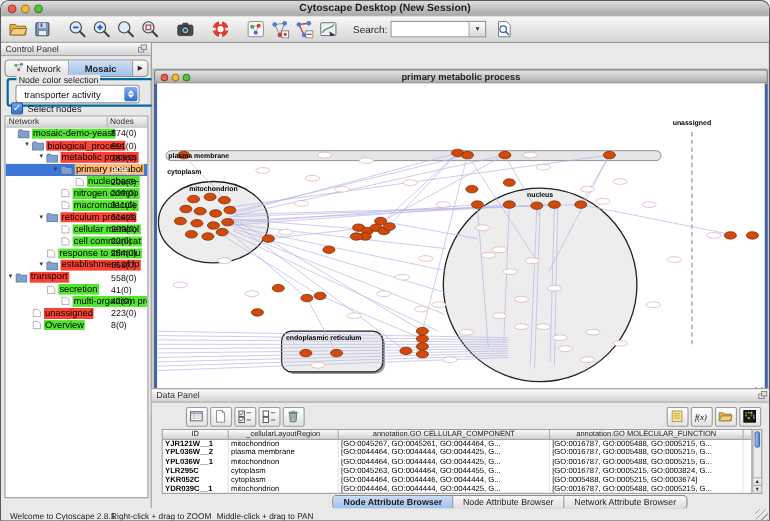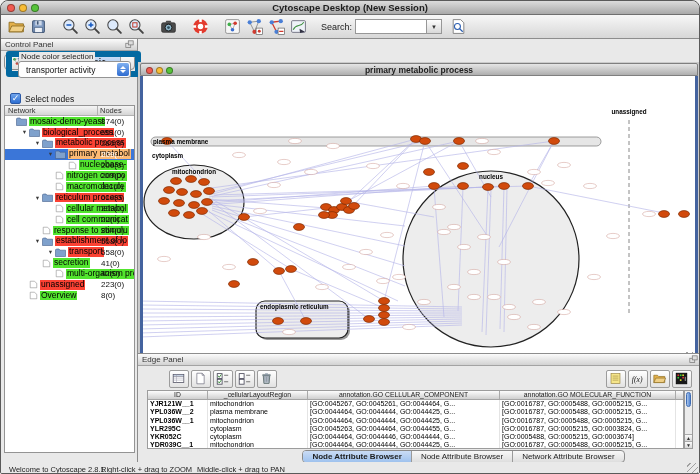--- a/index.html
+++ b/index.html
@@ -33,21 +33,21 @@
     font-size:8px;color:#333;padding-left:4px;line-height:11px;}
   .float-ic{position:absolute;right:3px;top:1px;}
   
   #control-panel{position:absolute;left:0;top:38px;width:137px;height:423px;background:#e9e9e9;
     border-right:1px solid #8d8d8d;}
   #cp-tabs{position:absolute;left:3px;top:15px;width:131px;height:16px;display:flex;
     border:1px solid #8d8d8d;border-radius:4px;overflow:hidden;background:linear-gradient(#fcfcfc,#e0e0e0);font-size:8.5px;}
   .seg{flex:1;display:flex;align-items:center;justify-content:center;gap:2px;border-right:1px solid #9c9c9c;color:#1d1d1d;}
   .seg.selected{background:linear-gradient(#cfe0f7,#9fc0ea);font-weight:bold;}
   .seg.arrow{flex:0 0 13px;font-size:6px;border-right:none;color:#222;}
-  .group-box{position:absolute;left:5px;top:12px;width:135px;height:26px;border:6px solid #0369a1;border-radius:3px;}
+  .group-box{position:absolute;left:5px;top:32px;width:135px;height:26px;border:2px solid #0369a1;border-radius:3px;}
   .group-legend{position:absolute;left:7px;top:-5px;background:#e9e9e9;padding:0 2px;font-size:8px;color:#222;}
   .combo{position:absolute;left:6px;top:4px;width:113px;height:17px;background:#fff;border:1px solid #949494;
     border-radius:3px;display:flex;align-items:center;}
   .combo-text{flex:1;font-size:8.5px;padding-left:7px;color:#111;}
   .combo-step{width:12px;height:13px;margin-right:1px;border-radius:2px;
     background:linear-gradient(#7fb0f0,#2f6cd0);display:flex;flex-direction:column;align-items:center;justify-content:center;gap:1px;}
   .arr-up{width:0;height:0;border-left:3px solid transparent;border-right:3px solid transparent;border-bottom:3px solid #fff;}
   .arr-dn{width:0;height:0;border-left:3px solid transparent;border-right:3px solid transparent;border-top:3px solid #fff;}
   .check-row{position:absolute;left:9px;top:54px;display:flex;align-items:center;gap:4px;}
   .checkbox{width:11px;height:11px;border-radius:2px;border:1px solid #2a58a6;color:#fff;font-size:9px;line-height:9px;
@@ -400,21 +400,21 @@
           <div class="tree-row" style="padding-left: 28px;">
             <span class="tr-arrow">▼</span>
             <span class="tr-icon">
               <svg viewBox="0 0 11 9" width="11" height="9">
                 <path d="M0.5 8.5 V1.8 L1.3 1 H4 L5 2.2 H10.5 V8.5 Z" fill="#7fa1cc" stroke="#44608c" stroke-width="0.6"></path>
               </svg>
             </span>
             <span class="chip" style="background: rgb(251, 65, 51);">establishment of lo</span>
             <span class="tr-value">558(0)</span>
           </div>
-          <div class="tree-row" style="padding-left: 41px;">
+          <div class="tree-row" style="">
             <span class="tr-arrow">▼</span>
             <span class="tr-icon">
               <svg viewBox="0 0 11 9" width="11" height="9">
                 <path d="M0.5 8.5 V1.8 L1.3 1 H4 L5 2.2 H10.5 V8.5 Z" fill="#7fa1cc" stroke="#44608c" stroke-width="0.6"></path>
               </svg>
             </span>
             <span class="chip" style="background: rgb(251, 65, 51);">transport</span>
             <span class="tr-value">558(0)</span>
           </div>
           <div class="tree-row" style="padding-left: 28px;">
@@ -641,21 +641,21 @@
       <span class="strip s-faint" style="left:167px;width:135px"></span>
       <span class="strip s-blue" style="left:302px;width:14px"></span>
       <span class="strip s-faint" style="left:316px;width:145px"></span>
       <span class="strip s-blue" style="left:461px;width:14px"></span>
       <span class="strip s-blue" style="left:475px;width:83px"></span>
     </div>
   </div>
 
   <div id="data-panel">
     <div class="panel-title">
-      <span>Edge Panel</span>
+      <span>Data Panel</span>
       <span class="float-ic" id="dp-float"><svg viewBox="0 0 11 11" width="9" height="9">
             <rect x="1" y="4" width="6" height="5" fill="none" stroke="#777" stroke-width="0.9"></rect>
             <rect x="4" y="1" width="6" height="5" fill="#ddd" stroke="#777" stroke-width="0.9"></rect>
           </svg></span>
     </div>
     <div id="dp-toolbar">
       <span id="dp-left" style="display:flex">
           <button class="dp-btn">
             <svg viewBox="0 0 16 16" width="15" height="15">
               <rect x="1.5" y="3" width="13" height="10" fill="#fff" stroke="#556"></rect>

